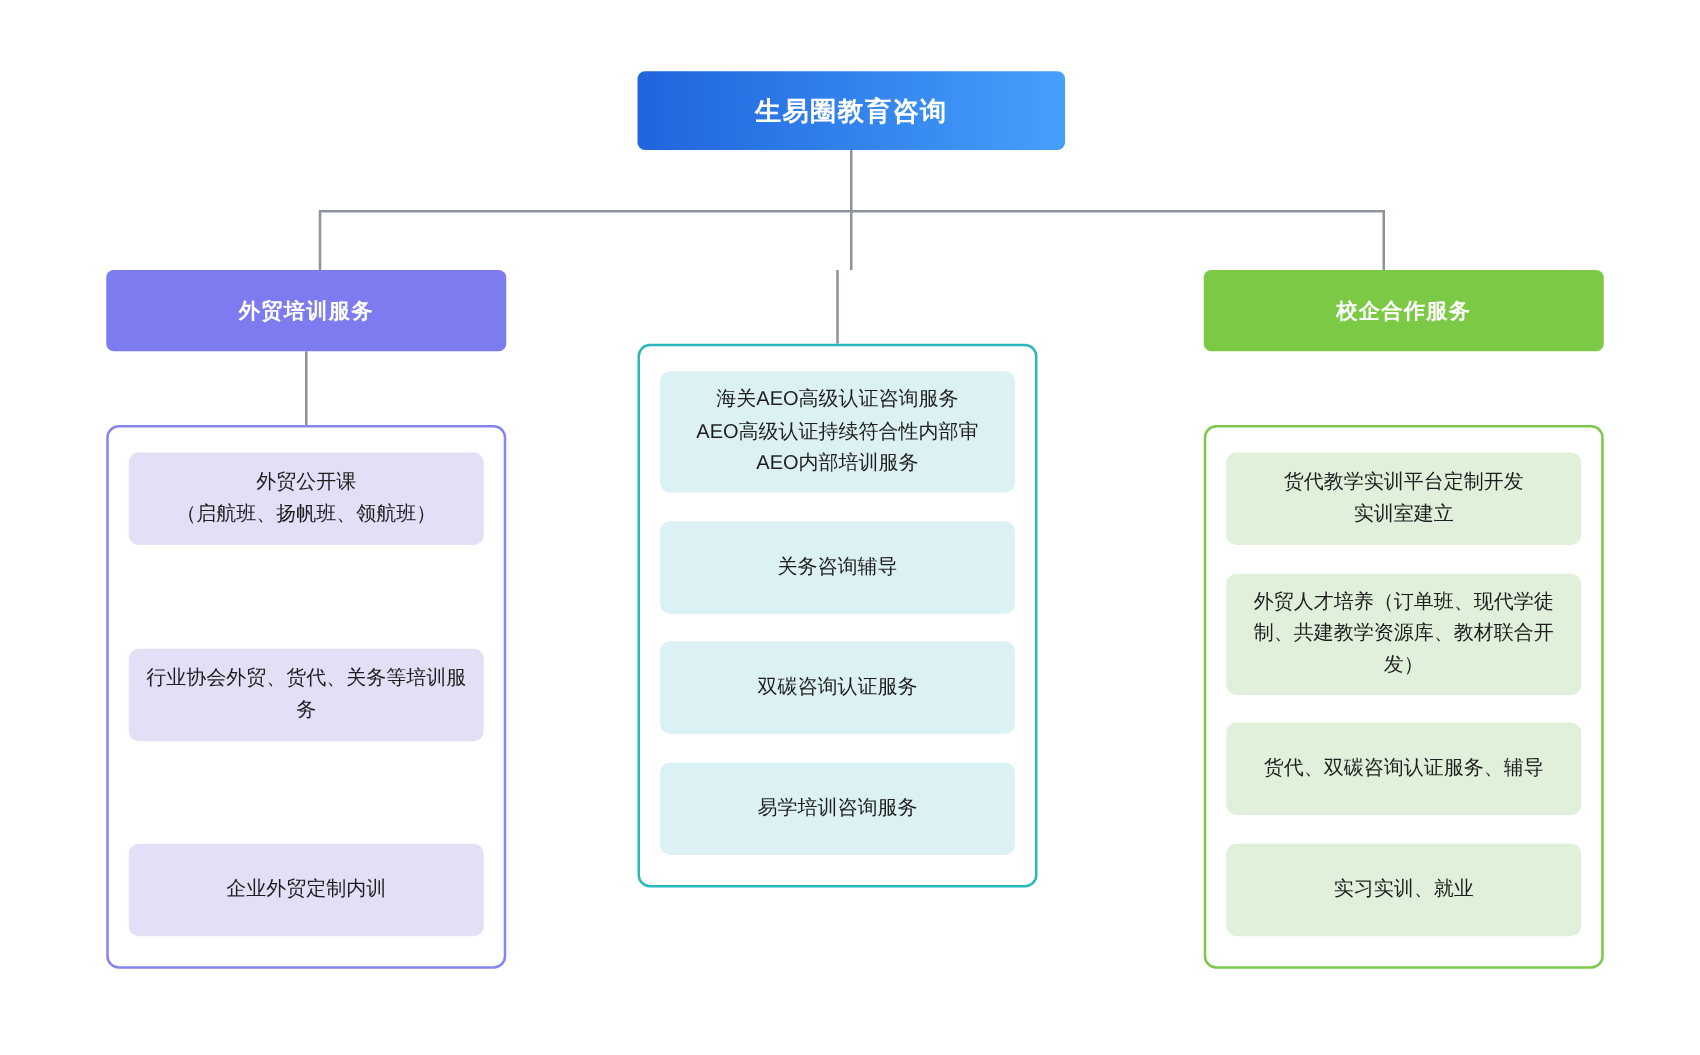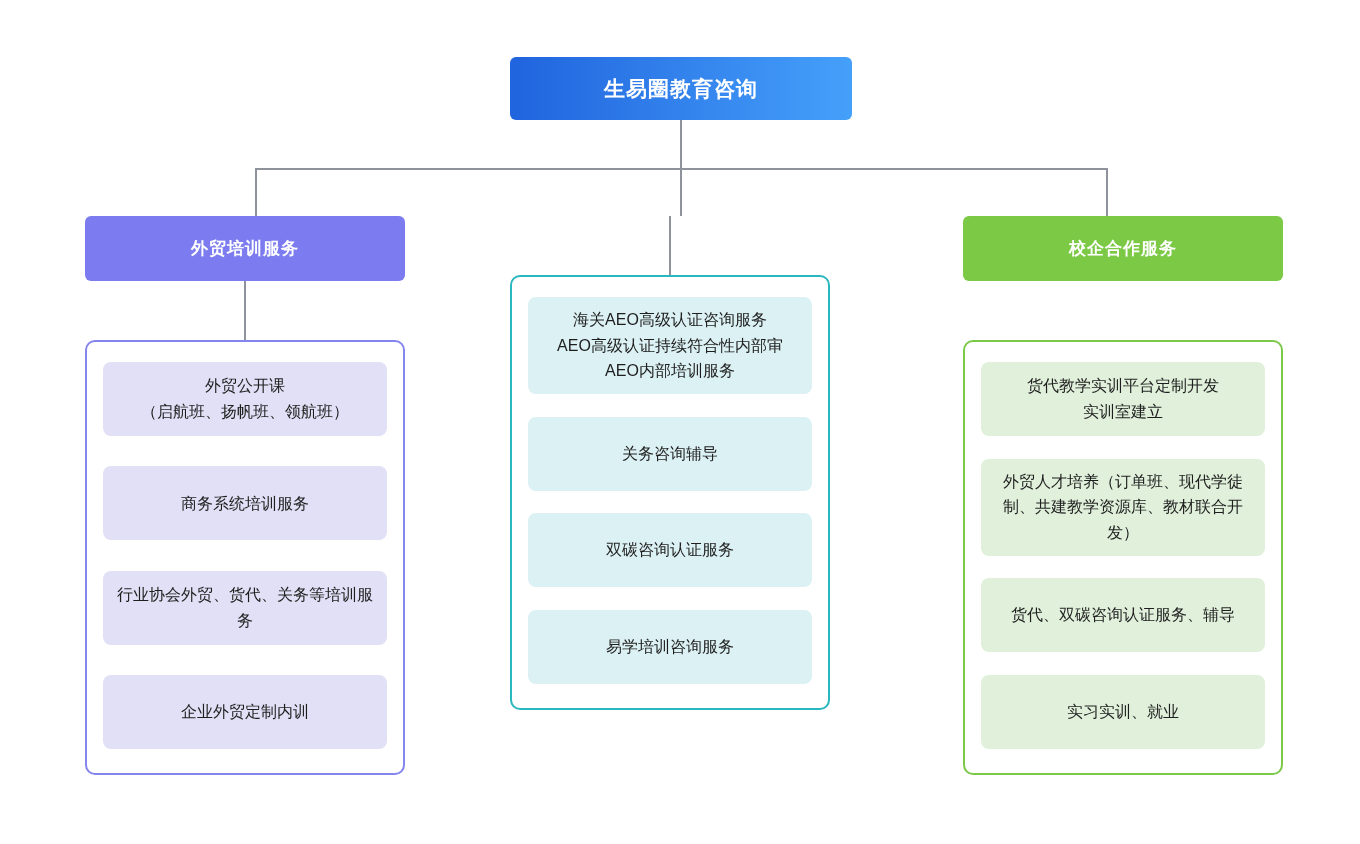--- a/index.html
+++ b/index.html
@@ -60,21 +60,20 @@
   <div class="line v" style="left: 1106px; top: 168px; height: 48px; background: rgb(142, 147, 155);"></div>
 
   <div class="col" style="left: 85px; --hc: #7C7CF0; --bc: #8585EE; --ibg: #E1E0F6;">
     <div class="col-header">
       <span>外贸培训服务</span>
     </div>
     <div class="col-connector" style="background: rgb(142, 147, 155);"></div>
     <div class="col-body">
       <div class="col-item">外贸公开课
 （启航班、扬帆班、领航班）</div>
-      <div class="col-item">商务系统培训服务</div>
       <div class="col-item">行业协会外贸、货代、关务等培训服务</div>
       <div class="col-item">企业外贸定制内训</div>
     </div>
   </div>
 
   <div class="col" style="left: 510px; --hc: #29B6BE; --bc: #2AB7BF; --ibg: #DCF1F4;">
     <div class="col-connector" style="background: rgb(142, 147, 155);"></div>
     <div class="col-body">
       <div class="col-item">海关AEO高级认证咨询服务
 AEO高级认证持续符合性内部审

